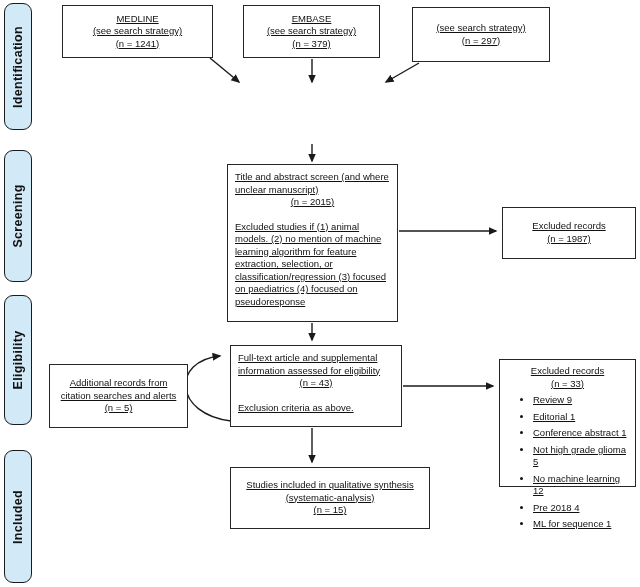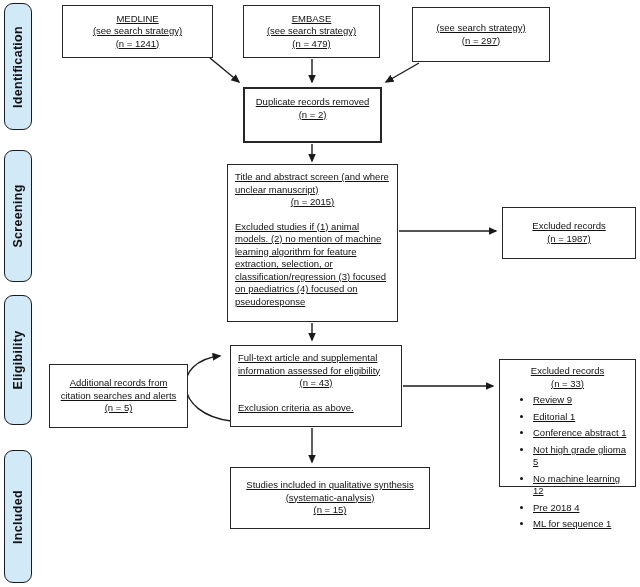--- a/index.html
+++ b/index.html
@@ -114,37 +114,31 @@
       <div>MEDLINE</div>
       <div>(see search strategy)</div>
       <div>(n = 1241)</div>
     </div>
   </div>
 
   <div class="node txt-center" style="left:243px; top:5px; width:137px; height:53px;">
     <div class="vcenter pad">
       <div>EMBASE</div>
       <div>(see search strategy)</div>
-      <div>(n = 479)</div>
+      <div>(n = 379)</div>
     </div>
   </div>
 
   <div class="node txt-center" style="left:412px; top:7px; width:138px; height:55px;">
     <div class="vcenter pad">
       <div>(see search strategy)</div>
       <div>(n = 297)</div>
     </div>
   </div>
 
-  <div class="node txt-center thick" style="left:243px; top:87px; width:139px; height:56px;">
-    <div class="pad pad-top">
-      <div>Duplicate records removed</div>
-      <div>(n = 2)</div>
-    </div>
-  </div>
 
   <div class="node txt-left" style="left:227px; top:164px; width:171px; height:158px;">
     <div class="pad">
       <div>Title and abstract screen (and where unclear manuscript)</div>
       <div class="count-line">(n = 2015)</div>
       <div class="gap-line"></div>
       <div>Excluded studies if (1) animal models. (2) no mention of machine learning algorithm for feature extraction, selection, or classification/regression (3) focused on paediatrics (4) focused on pseudoresponse</div>
     </div>
   </div>
 

